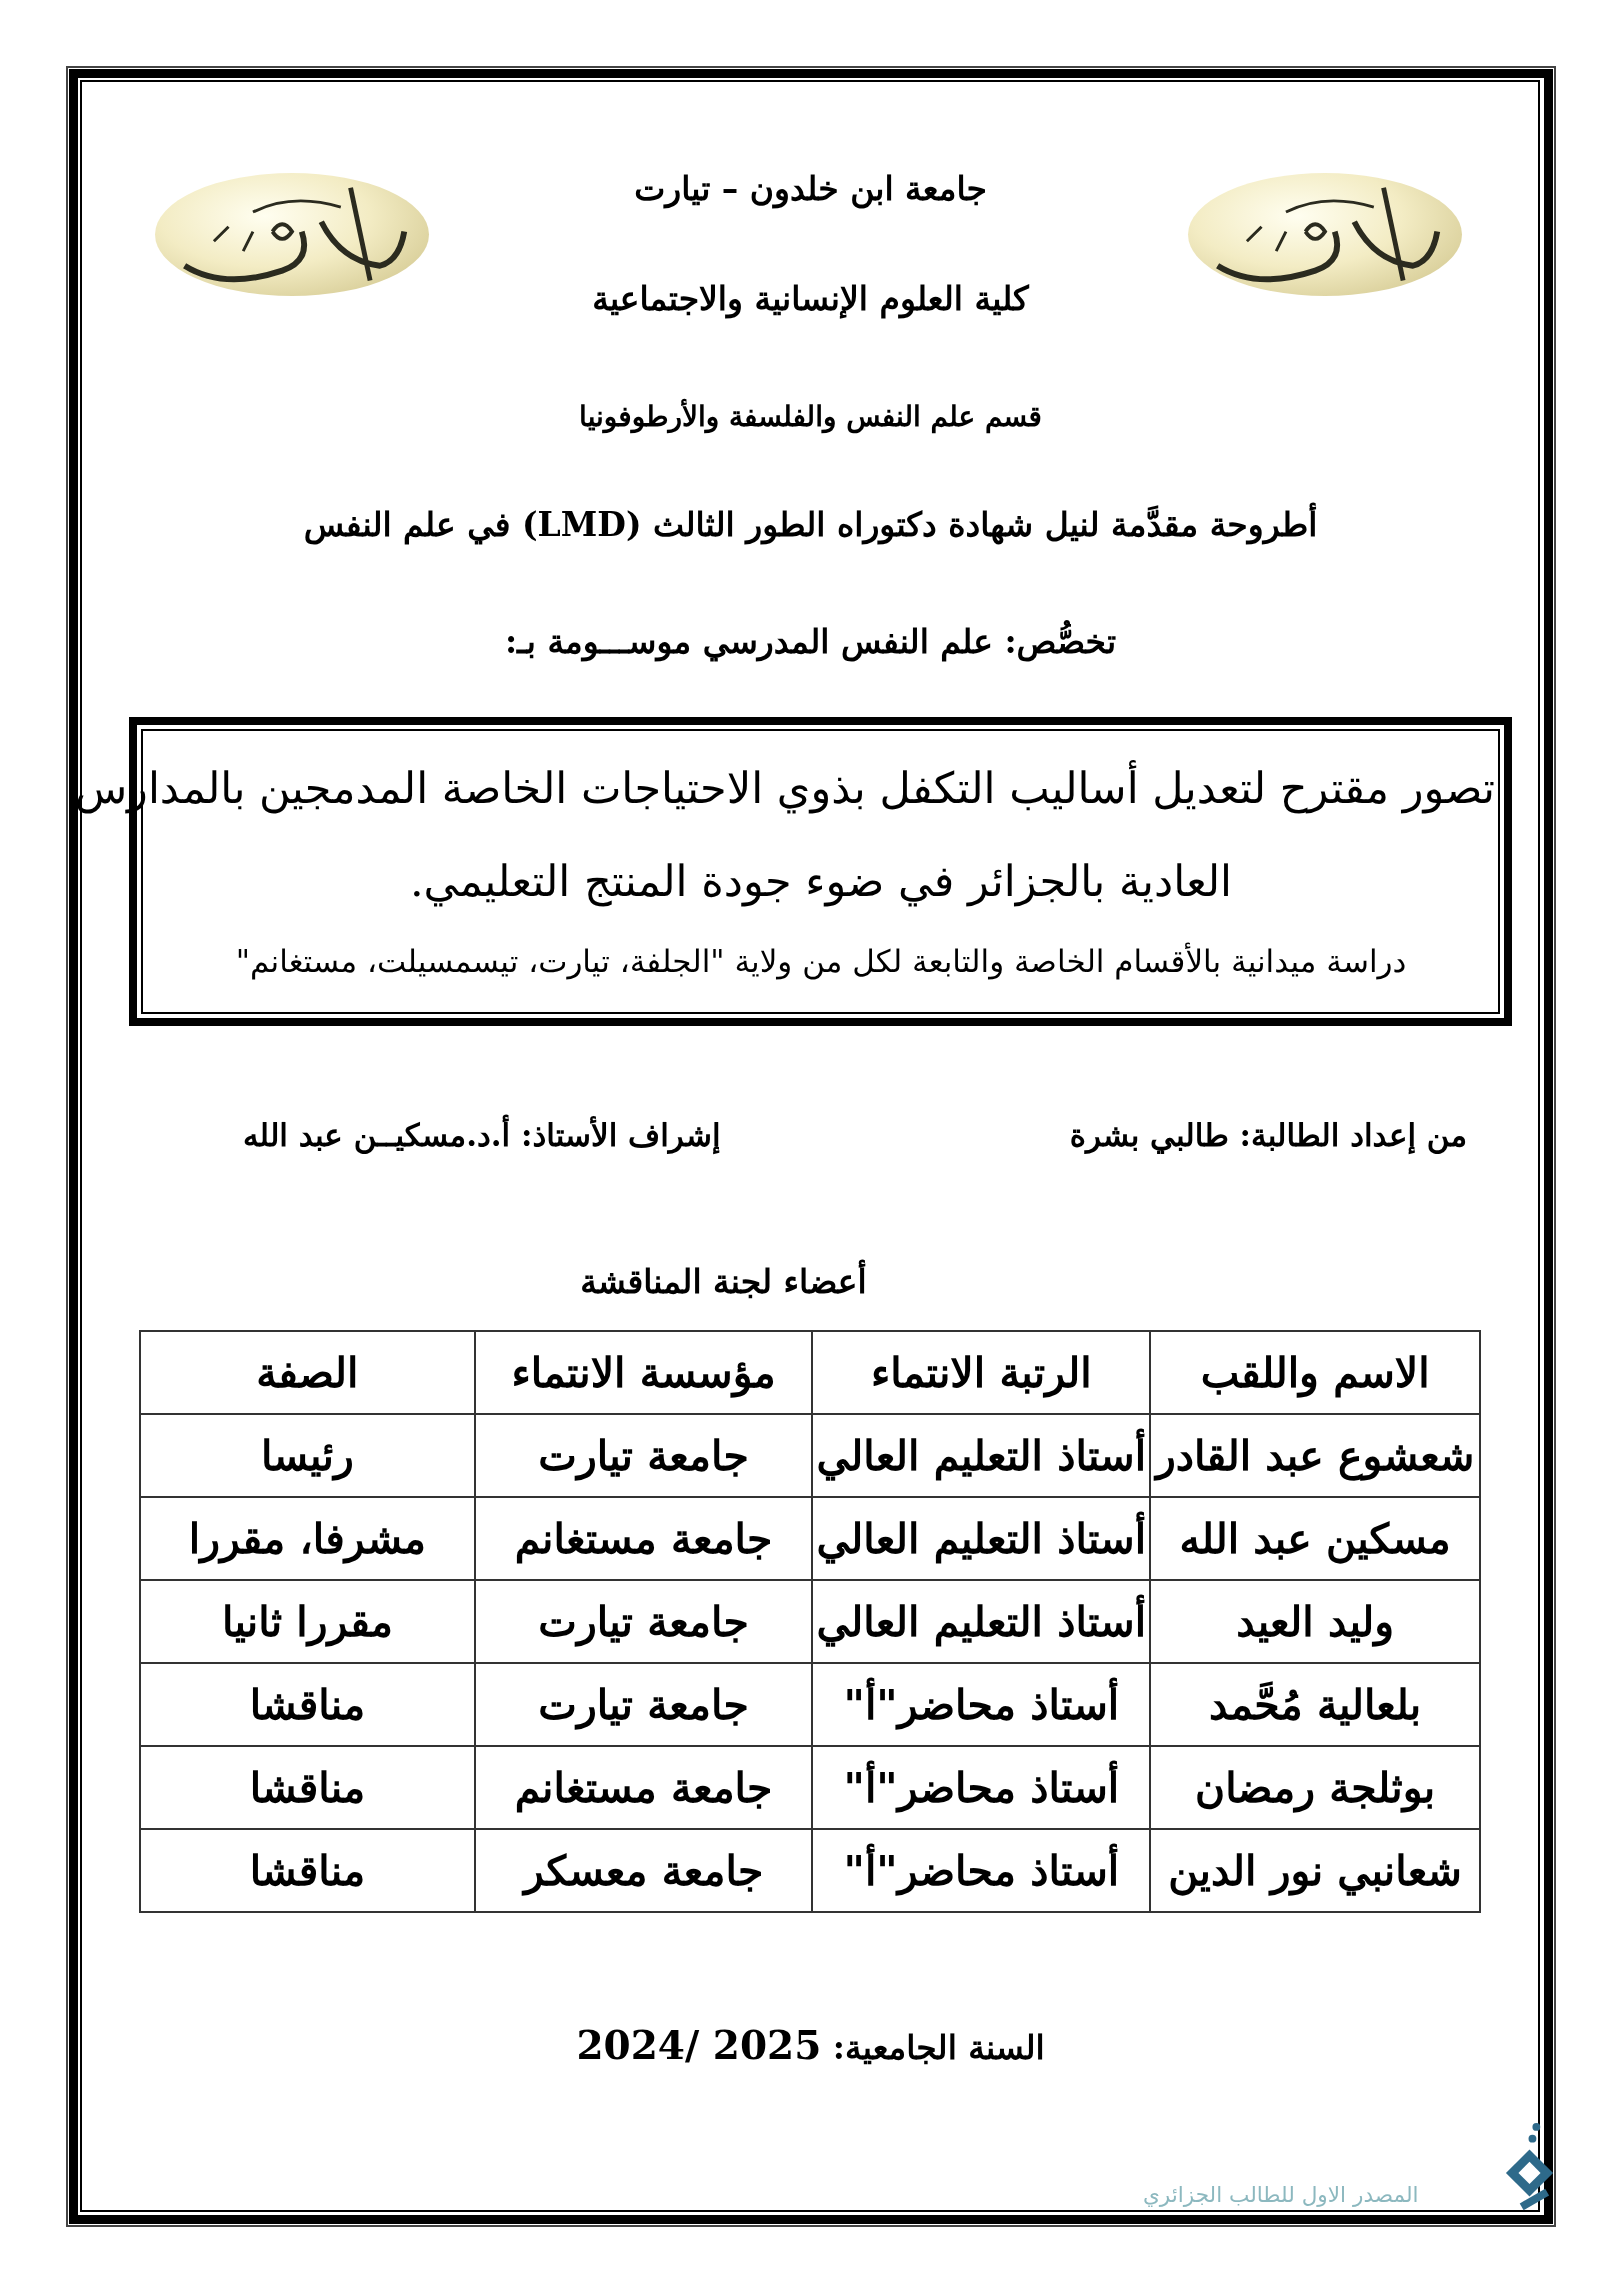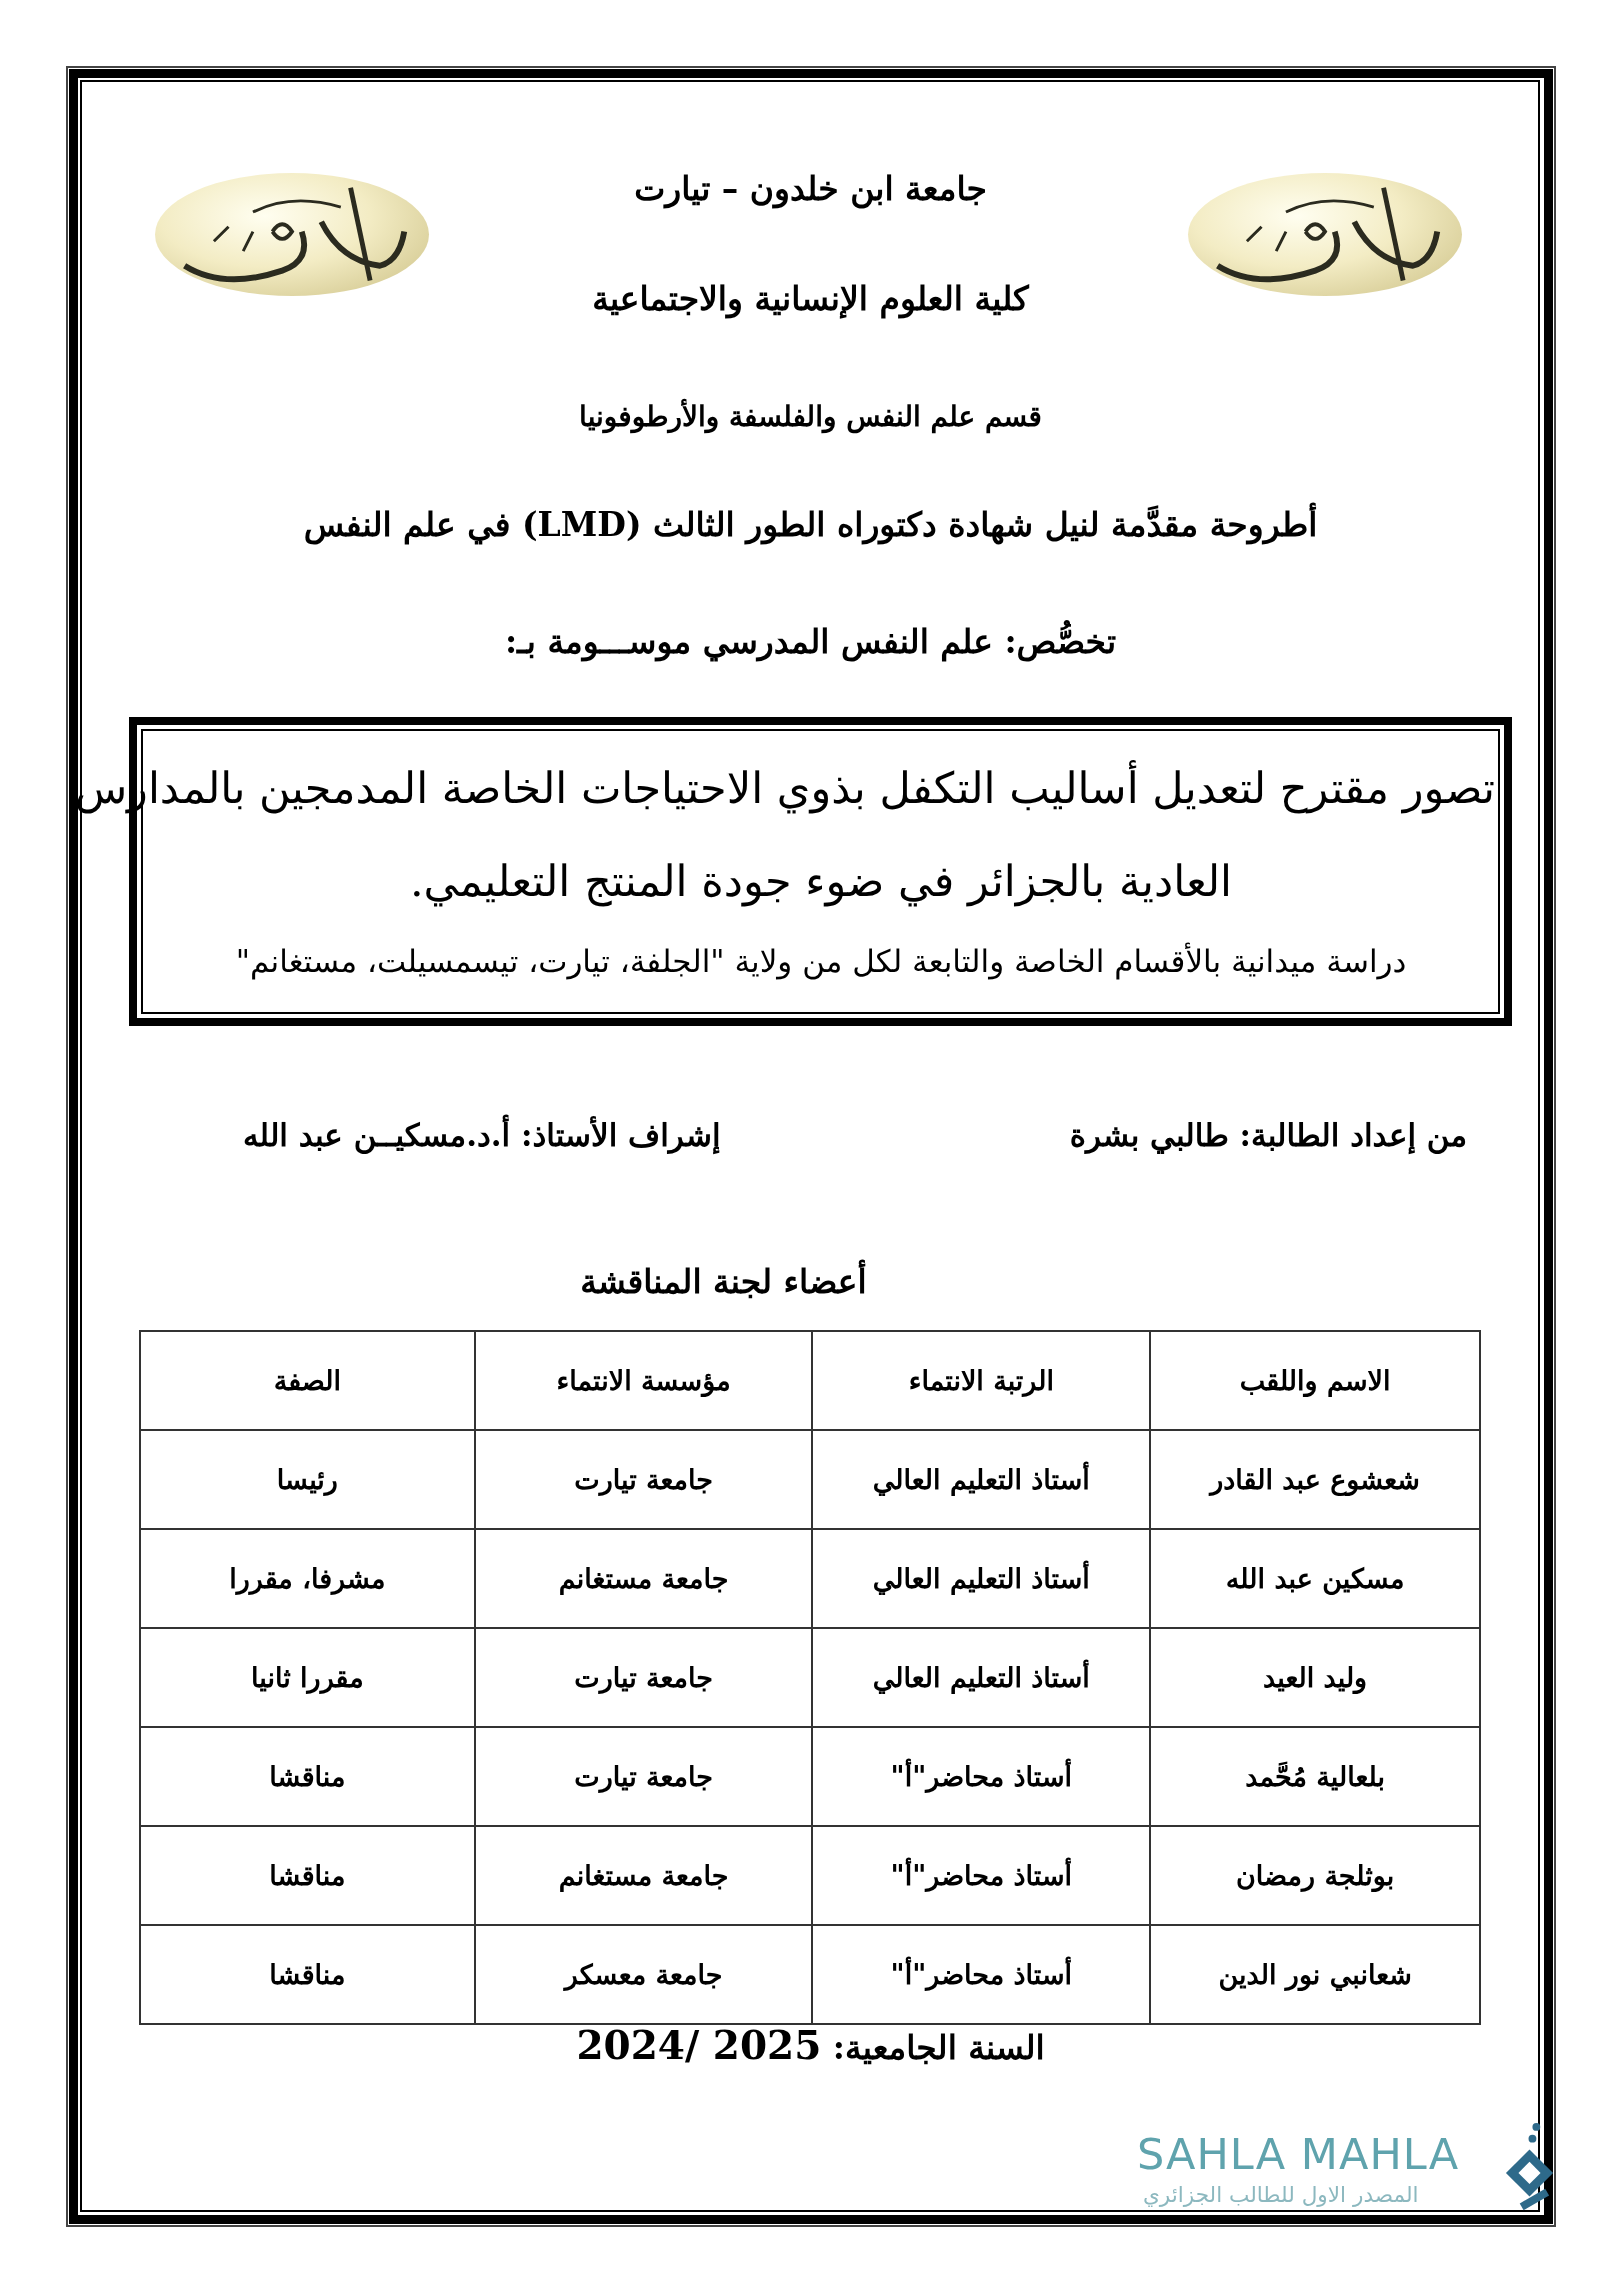--- a/index.html
+++ b/index.html
@@ -34,21 +34,21 @@
   .t1 { top:763px; font-size:43px; }
   .t2 { top:856px; font-size:43px; }
   .t3 { top:943px; font-size:31px; }
 
   .author { position:absolute; top:1117px; right:154px; font-size:31px; font-weight:bold; white-space:nowrap;margin-left:40px; }
   .supervisor { position:absolute; top:1117px; left:243px; font-size:31px; font-weight:bold; white-space:nowrap; }
   .committee-title { position:absolute; top:1262px; left:0; width:1447px; text-align:center; font-size:33px; font-weight:bold; }
 
   table.committee { position:absolute; left:139px; top:1330px; width:1342px; border-collapse:collapse; direction:rtl; }
   table.committee td, table.committee th { border:2px solid #333; height:81px; text-align:center;
-        font-size:27px; font-weight:bold; padding:8px; }
+        font-size:41px; font-weight:bold; padding:0; }
   table.committee col.c1 { width:330px; }
   table.committee col.c2 { width:338px; }
   table.committee col.c3 { width:338px; }
   table.committee col.c4 { width:335px; }
 
   .year { position:absolute; top:2022px; left:0; width:1621px; text-align:center; font-size:33px; font-weight:bold; }
   .year .num { font-size:39px; }
 
   .watermark { position:absolute; left:1137px; top:2117px; width:392px; height:108px; direction:ltr; }
   .wm-text { position:absolute; left:0; top:11.8px; font-family:"DejaVu Sans", "Liberation Sans", sans-serif;
@@ -154,21 +154,20 @@
   </tr>
 </tbody>
   </table>
 
 <div class="year">
   <span>السنة الجامعية:</span>
   <span class="num" dir="ltr">2024/ 2025</span>
 </div>
 
 <div class="watermark">
-  <div class="wm-text">SAHLA MAHLA</div>
   <div class="wm-sub">المصدر الاول للطالب الجزائري</div>
   <svg class="wm-logo" viewBox="0 0 50 110">
     <rect x="8" y="40" width="34" height="34" transform="rotate(45 25 57)" fill="#2e6a8a"></rect>
     <rect x="17" y="49" width="16" height="16" transform="rotate(45 25 57)" fill="#ffffff"></rect>
     <circle cx="32" cy="10" r="4" fill="#2e6a8a"></circle>
     <circle cx="28" cy="22" r="4" fill="#2e6a8a"></circle>
     <rect x="15" y="80" width="30" height="8" fill="#2e6a8a" transform="rotate(-30 30 84)"></rect>
   </svg>
 </div>
 

